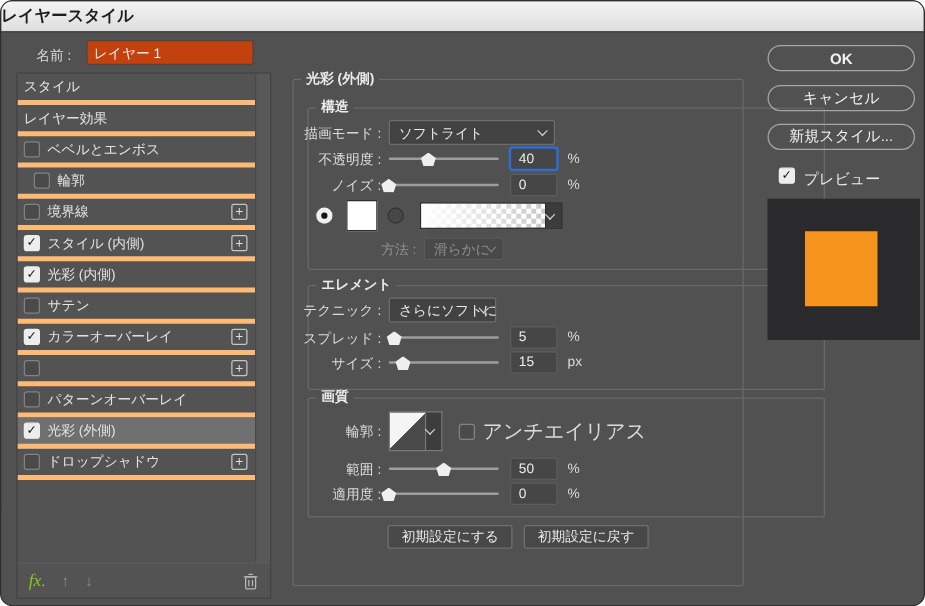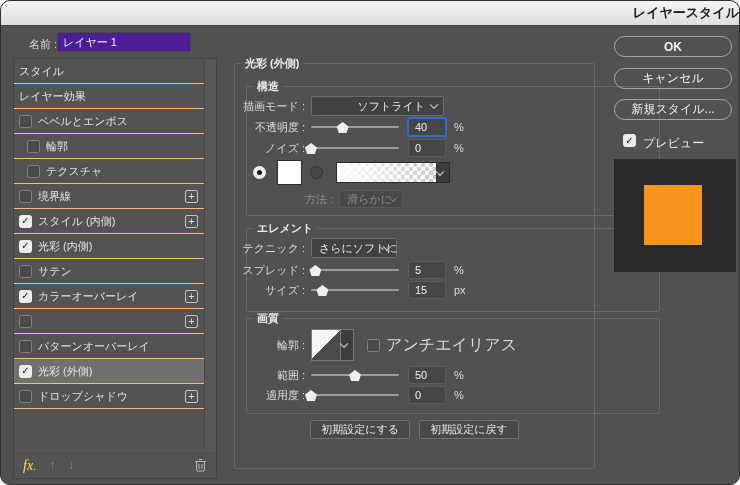--- a/index.html
+++ b/index.html
@@ -5,38 +5,38 @@
   * { box-sizing: border-box; margin: 0; padding: 0; }
   html,body { width:740px; height:485px; background:#ffffff; }
   body { font-family:"Liberation Sans","DejaVu Sans",sans-serif; }
 
   .dlg { position:relative; width:740px; height:485px; background:#515151;
          border:1px solid #2e2e2e; border-radius:10px; overflow:hidden; }
 
   
   .titlebar { position:absolute; top:0; left:0; right:0; height:25px;
     background:linear-gradient(#f4f4f4,#dedede); border-bottom:1px solid #3f3f3f;
-    display:flex; align-items:center; justify-content:flex-end;
+    display:flex; align-items:center; justify-content:flex-start;
     font-size:13px; font-weight:600; color:#1d1d1d; }
 
   
   .name-label { position:absolute; left:28px; top:36px; font-size:11px; color:#d9d9d9;text-align:right; }
-  .name-input { position:absolute; left:56px; top:31px; width:134px; height:20px;
-    background:#4c1d95; border:1px solid #474747; border-radius:2px;
+  .name-input { position:absolute; left:68px; top:31px; width:134px; height:20px;
+    background:#c2410c; border:1px solid #474747; border-radius:2px;
     color:#efefef; font-size:11px; padding:0 5px;
     font-family:"Liberation Sans","DejaVu Sans",sans-serif; }
 
   
   .sb { position:absolute; left:12px; top:57px; width:204px; height:421px;
         background:#535353; border:1px solid #434343; }
   .sb-rows { position:absolute; left:0; top:0; right:12px; bottom:28px; overflow:hidden; }
   .sb-scroll { position:absolute; top:0; right:0; bottom:28px; width:12px;
         background:#585858; border-left:1px solid #484848; }
   .sb-row { height:25px; display:flex; align-items:center; gap:6px; padding:0 6px 0 5px;
-        border-bottom:1px solid #fdba74; cursor:default; }
+        border-bottom:4px solid #fdba74; cursor:default; }
   .sb-row.indent { padding-left:13px; }
   .sb-row.selected { background:#707070; }
   .sb-label { font-size:11px; color:#e4e4e4; white-space:nowrap; }
   .plus { margin-left:auto; width:13px; height:13px; flex:none;
         border:1px solid #c6c6c6; border-radius:2px; color:#dedede;
         font-size:11px; line-height:10px; display:flex; align-items:center; justify-content:center; }
   .plus.hidden { visibility:hidden; }
 
   
   .cb { width:13px; height:13px; flex:none; position:relative;
@@ -44,21 +44,21 @@
   .cb.checked { background:#ededed; border-color:#ededed; }
   .cb.checked::after { content:"✓"; position:absolute; inset:-1px 0 0 0;
         display:flex; align-items:center; justify-content:center;
         font-size:10px; font-weight:bold; color:#141414; }
 
   
   .sb-footer { position:absolute; left:0; right:0; bottom:0; height:28px;
         border-top:1px solid #5c5c5c; display:flex; align-items:center;
         padding:0 9px; gap:13px; }
   .fx { font-family:"Liberation Serif","DejaVu Serif",serif; font-style:italic;
-        font-size:14px; color:#fde047; line-height:14px; }
+        font-size:14px; color:#84cc16; line-height:14px; }
   .fx-dot { color:#bdbdbd; font-size:11px; }
   .arrow { color:#8a8a8a; font-size:12px; font-weight:bold; }
   .trash { margin-left:auto; display:flex; }
 
   
   .group-outer { position:absolute; left:233px; top:62px; width:361px; height:406px;
         border:1px solid #696969; border-radius:2px; }
   .legend { position:absolute; top:-7px; left:6px; background:#515151; padding:0 4px;
         font-size:11px; font-weight:700; color:#ebebeb; line-height:13px; white-space:nowrap; }
   .box { position:absolute; left:11px; width:414px; border:1px solid #696969; border-radius:2px; }
@@ -161,25 +161,20 @@
       <div class="sb-row">
         <span class="cb"></span>
         <span class="sb-label">ベベルとエンボス</span>
         <span class="plus hidden">+</span>
       </div>
       <div class="sb-row indent">
         <span class="cb"></span>
         <span class="sb-label">輪郭</span>
         <span class="plus hidden">+</span>
       </div>
-      <div class="sb-row indent">
-        <span class="cb"></span>
-        <span class="sb-label">テクスチャ</span>
-        <span class="plus hidden">+</span>
-      </div>
       <div class="sb-row">
         <span class="cb"></span>
         <span class="sb-label">境界線</span>
         <span class="plus">+</span>
       </div>
       <div class="sb-row">
         <span class="cb checked"></span>
         <span class="sb-label">スタイル (内側)</span>
         <span class="plus">+</span>
       </div>
@@ -236,21 +231,21 @@
   </div>
 
   <div class="group-outer">
     <span class="legend">光彩 (外側)</span>
 
     <div class="box" id="box-structure">
       <span class="legend">構造</span>
 
       <div class="frow" style="top:9px;">
         <span class="flabel">描画モード :</span>
-        <div class="dropdown" style="width:133px;justify-content:flex-end;">
+        <div class="dropdown" style="width:133px;">
           <span>ソフトライト</span>
           <span class="chev"></span>
         </div>
       </div>
 
       <div class="frow" style="top:31px;">
         <span class="flabel">不透明度 :</span>
         <div class="slider">
           <div class="track"></div>
           <div class="handle" style="left: 36%;"></div>

